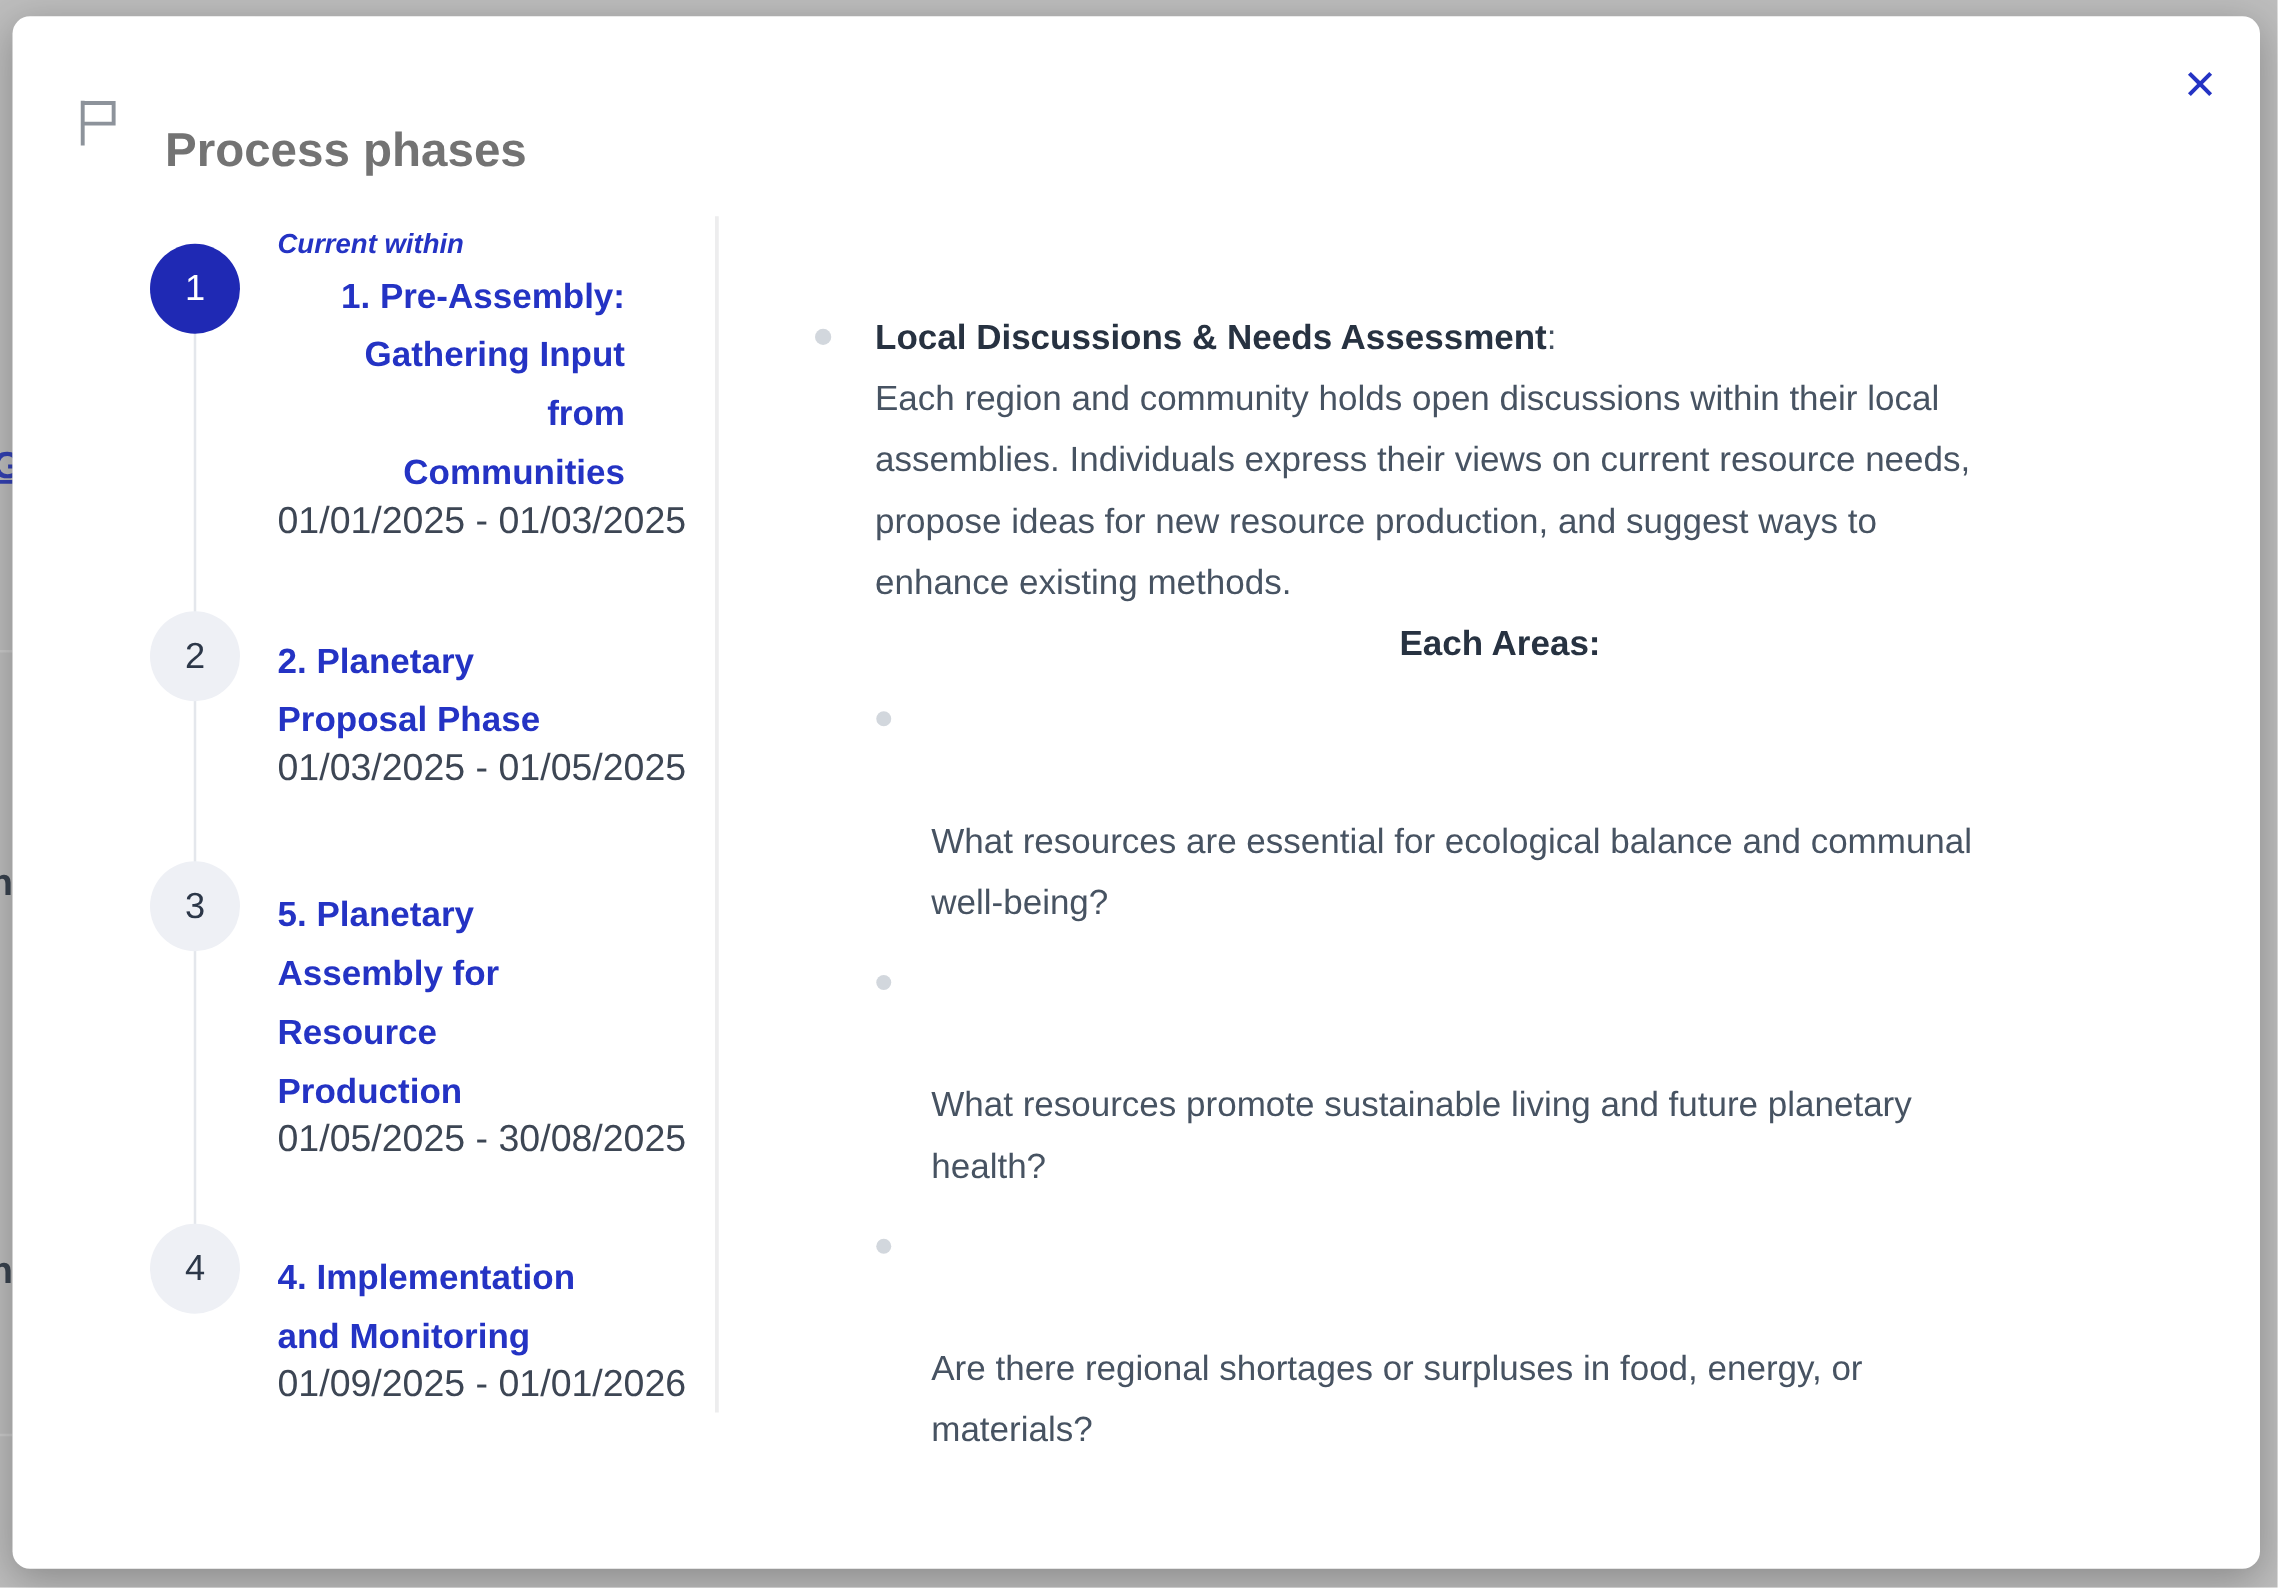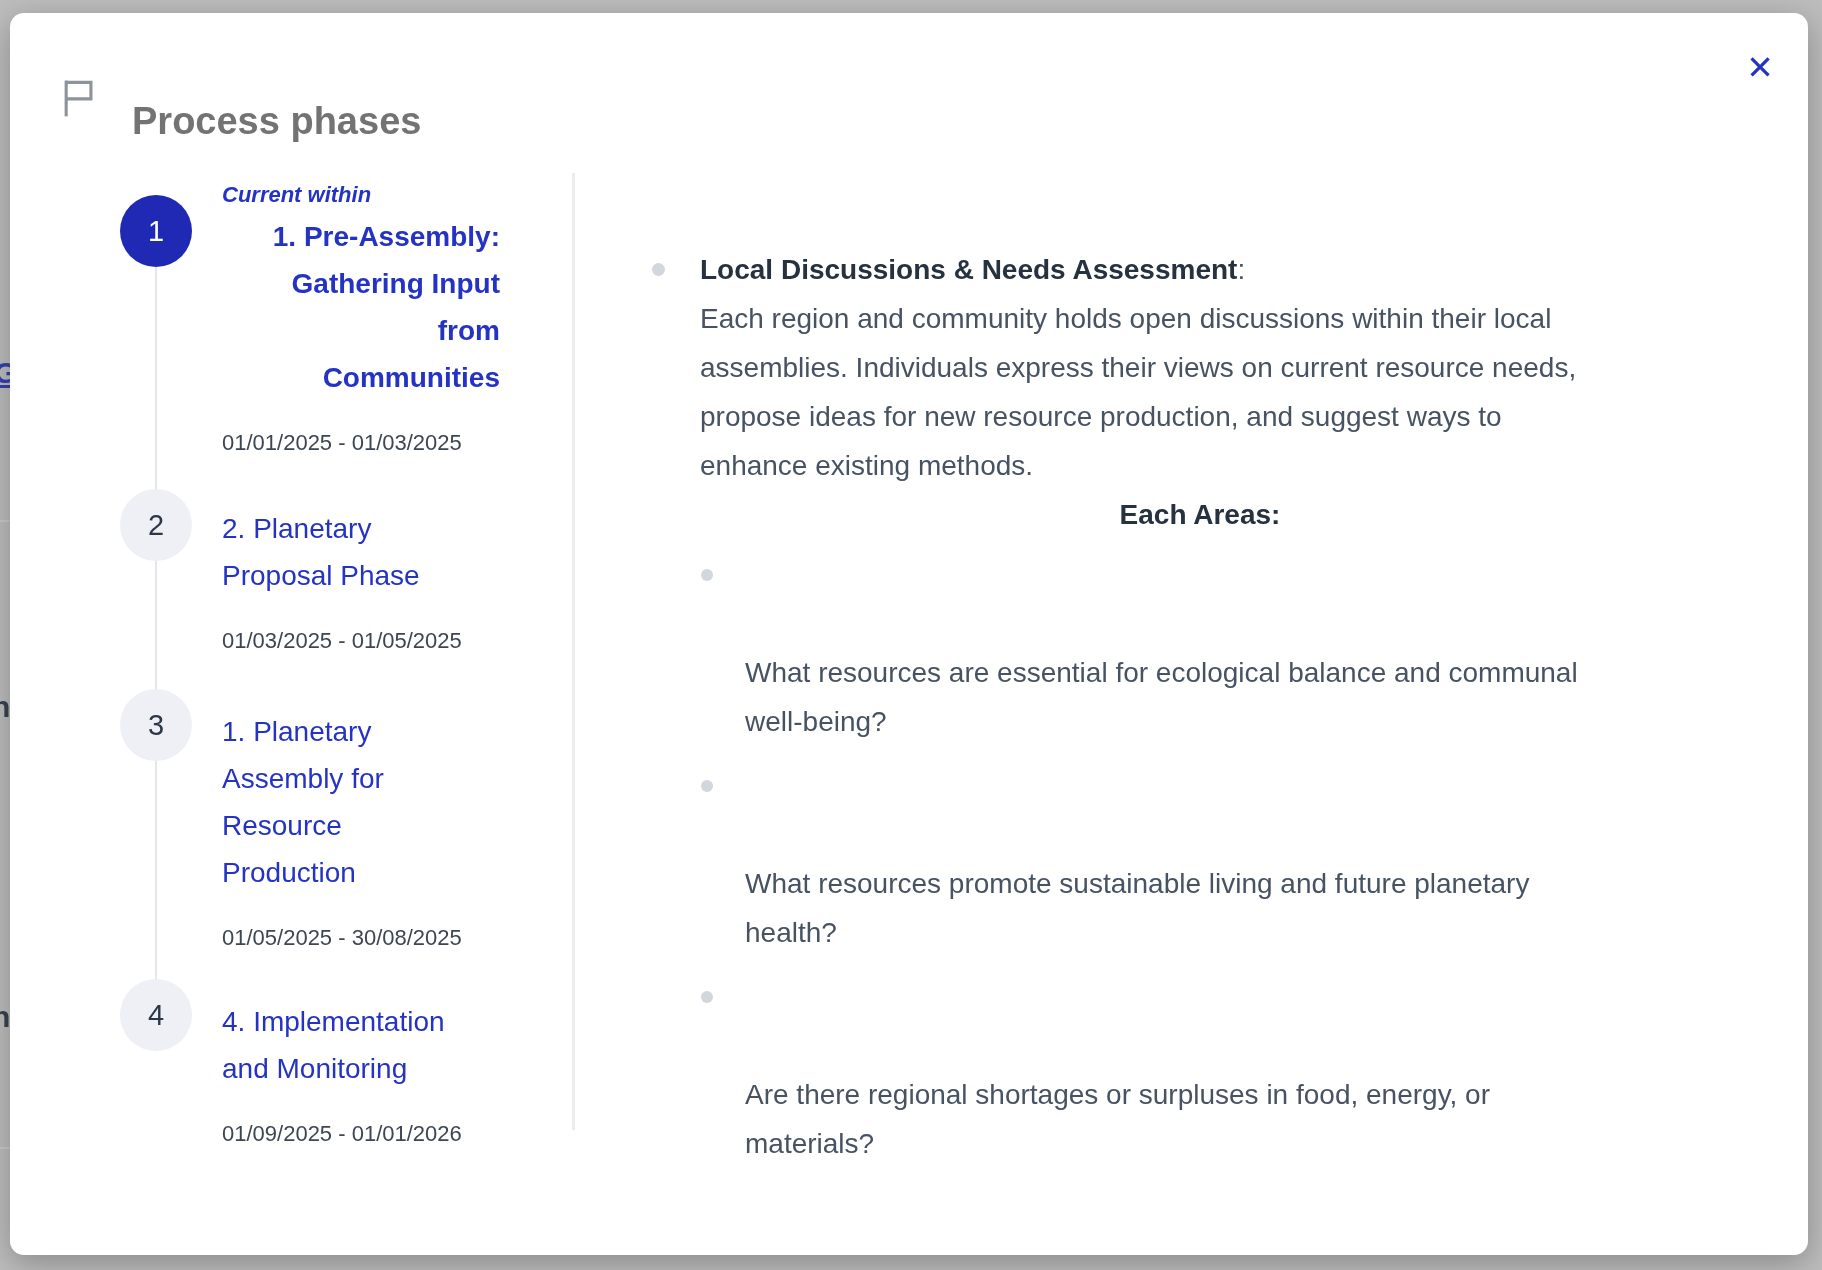--- a/index.html
+++ b/index.html
@@ -59,26 +59,26 @@
     background:var(--circle-inactive);color:#2c3748;
     font-size:29px;font-weight:500;z-index:3;
   }
   .phase.current .phase-circle{background:var(--circle-active);color:#ffffff;}
   .phase-body{margin-left:102px;width:278px;}
   .phase-current-label{
     color:var(--accent);font-size:22px;font-weight:700;font-style:italic;
     line-height:24px;margin-bottom:6px;
   }
   .phase-title{
-    display:block;color:var(--accent);font-size:28px;font-weight:400;
+    display:block;color:var(--accent);font-size:28px;font-weight:700;
     line-height:47px;white-space:pre-line;text-decoration:none;cursor:pointer;
   }
   .phase.current .phase-title{font-weight:700;text-align:right;}
   .phase-dates{
-    margin-top:26px;color:var(--date-text);font-size:22px;line-height:32px;white-space:nowrap;
+    margin-top:0;color:var(--date-text);font-size:30px;line-height:32px;white-space:nowrap;
   }
 
   
   .content{position:absolute;left:635px;top:232px;width:1055px;color:var(--body-text);
     font-size:28px;line-height:49px;}
   .main-item{position:relative;padding-left:55px;}
   .dot{position:absolute;border-radius:50%;background:var(--dot);}
   .main-item>.dot{left:7px;top:18px;width:13px;height:13px;}
   .bold{font-weight:700;color:var(--bold-text);text-align:center;}
   .description{white-space:pre-line;}
@@ -141,21 +141,21 @@
       <div class="phase-dates">01/03/2025 - 01/05/2025</div>
     </div>
   </div>
 
   <div class="phase" style="top: 695px;">
     <div class="phase-circle" style="top: -19px;">
       <span class="phase-num">3</span>
     </div>
     <div class="phase-body">
 
-      <a class="phase-title">1. Planetary
+      <a class="phase-title">5. Planetary
 Assembly for
 Resource
 Production</a>
       <div class="phase-dates">01/05/2025 - 30/08/2025</div>
     </div>
   </div>
 
   <div class="phase" style="top: 985px;">
     <div class="phase-circle" style="top: -19px;">
       <span class="phase-num">4</span>

